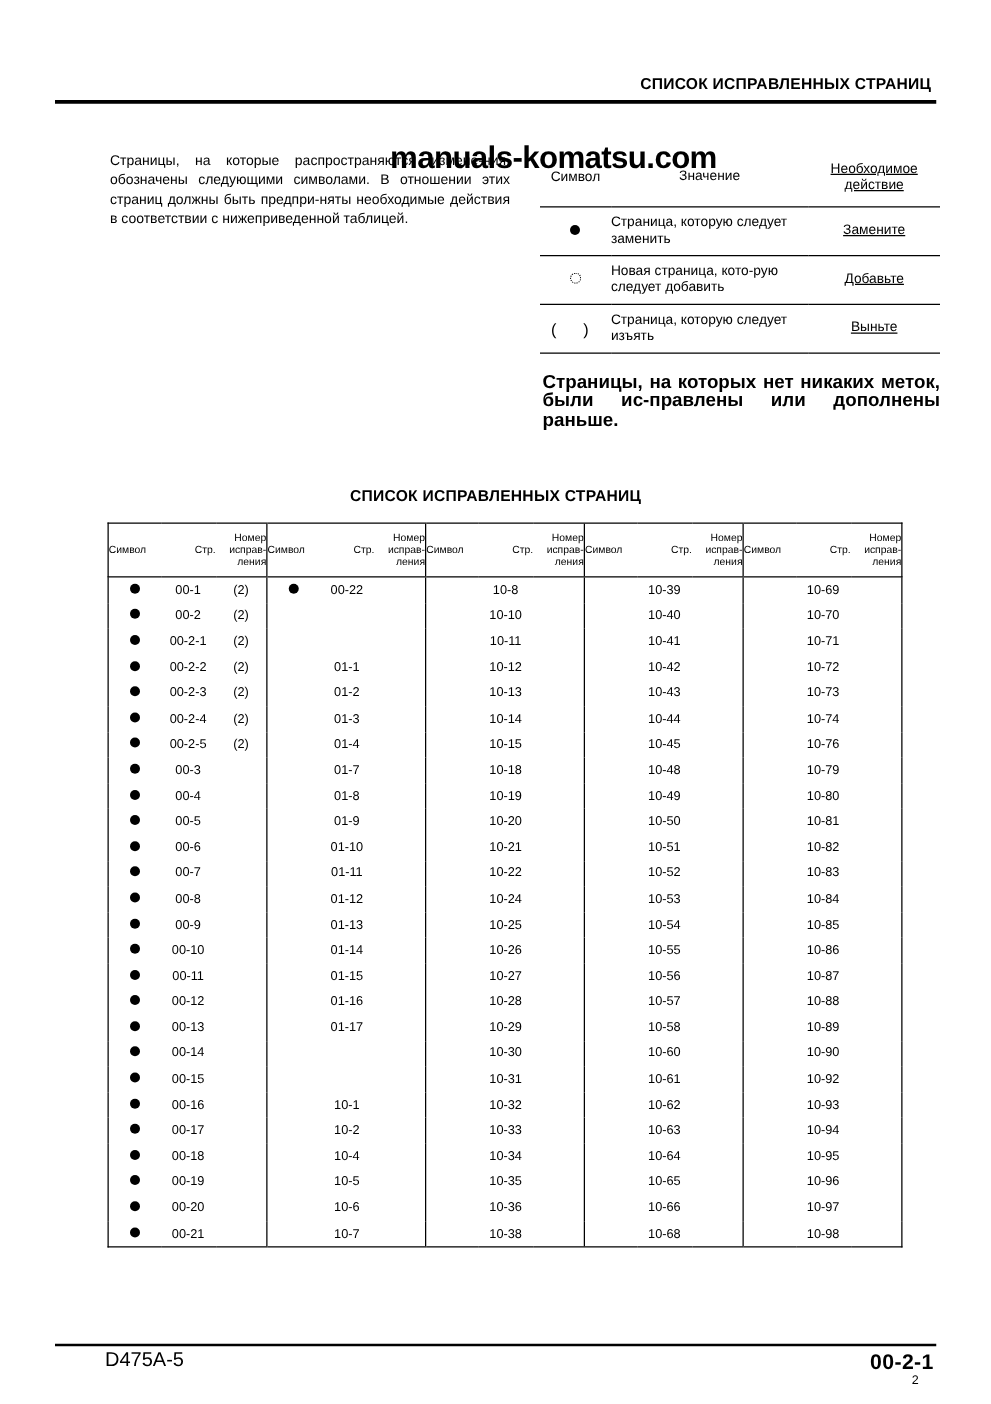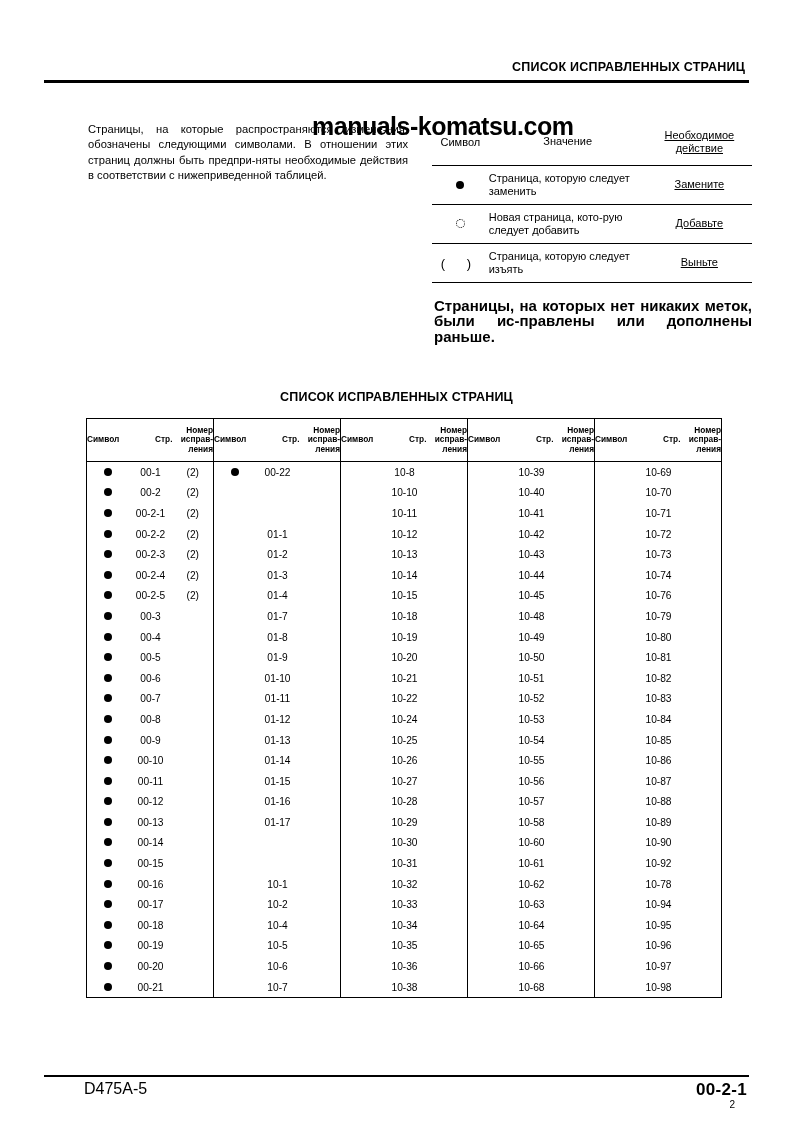--- a/index.html
+++ b/index.html
@@ -153,21 +153,21 @@
   table.main {
     width: 634px;
     border-collapse: collapse;
     table-layout: fixed;
   }
   table.main col.c-sym  { width: 42px; }
   table.main col.c-page { width: 44px; }
   table.main col.c-rev  { width: 41px; }
 
   table.main thead th {
-    font-weight: bold;
+    font-weight: normal;
     font-size: 8.3px;
     line-height: 9.4px;
     padding: 0;
     height: 42px;
     vertical-align: middle;
     border-top: 1.6px solid #000;
     border-bottom: 1.6px solid #000;
   }
   th.h-sym { text-align: left;  padding-left: 2px; }
   th.h-page { text-align: right; }
@@ -654,21 +654,21 @@
             <td class="d-sym grp-div-l"></td>
             <td class="d-page">10-1</td>
             <td class="d-rev"></td>
             <td class="d-sym grp-div-l"></td>
             <td class="d-page">10-32</td>
             <td class="d-rev"></td>
             <td class="d-sym grp-div-l"></td>
             <td class="d-page">10-62</td>
             <td class="d-rev"></td>
             <td class="d-sym grp-div-l"></td>
-            <td class="d-page">10-78</td>
+            <td class="d-page">10-93</td>
             <td class="d-rev tbl-right"></td>
           </tr>
           <tr>
             <td class="d-sym tbl-left"><span class="dot-filled"></span></td>
             <td class="d-page">00-17</td>
             <td class="d-rev"></td>
             <td class="d-sym grp-div-l"></td>
             <td class="d-page">10-2</td>
             <td class="d-rev"></td>
             <td class="d-sym grp-div-l"></td>

